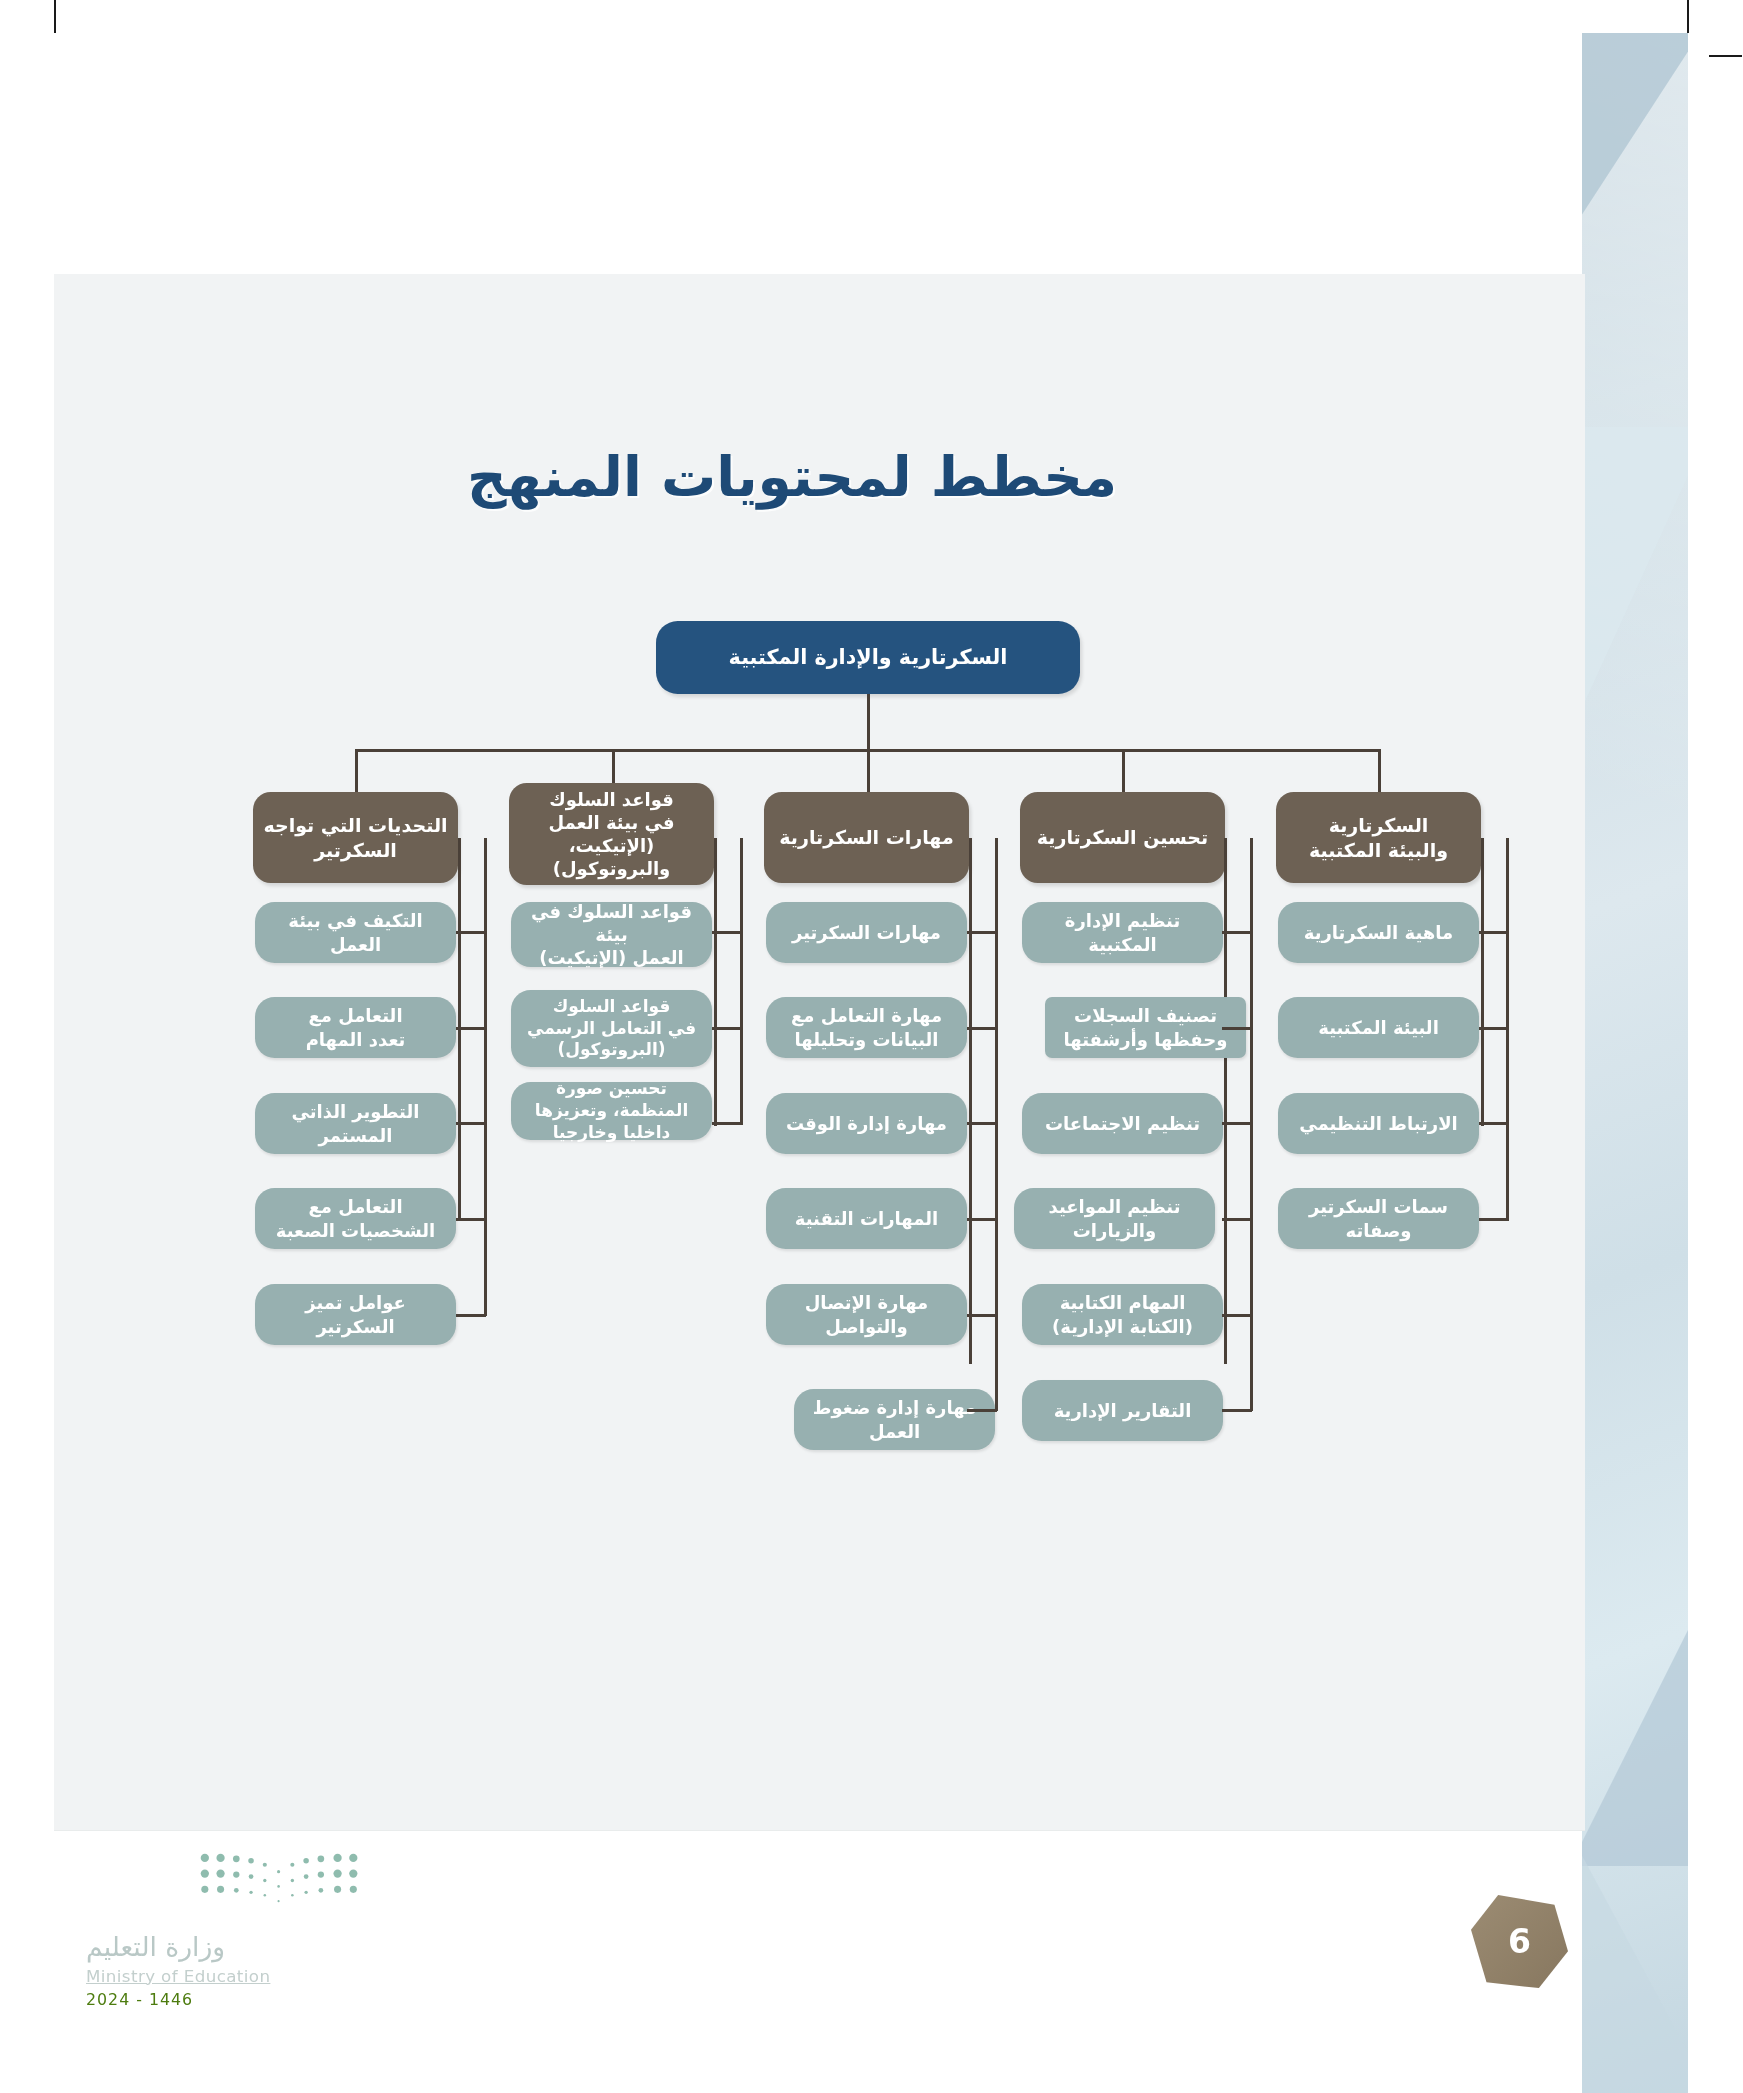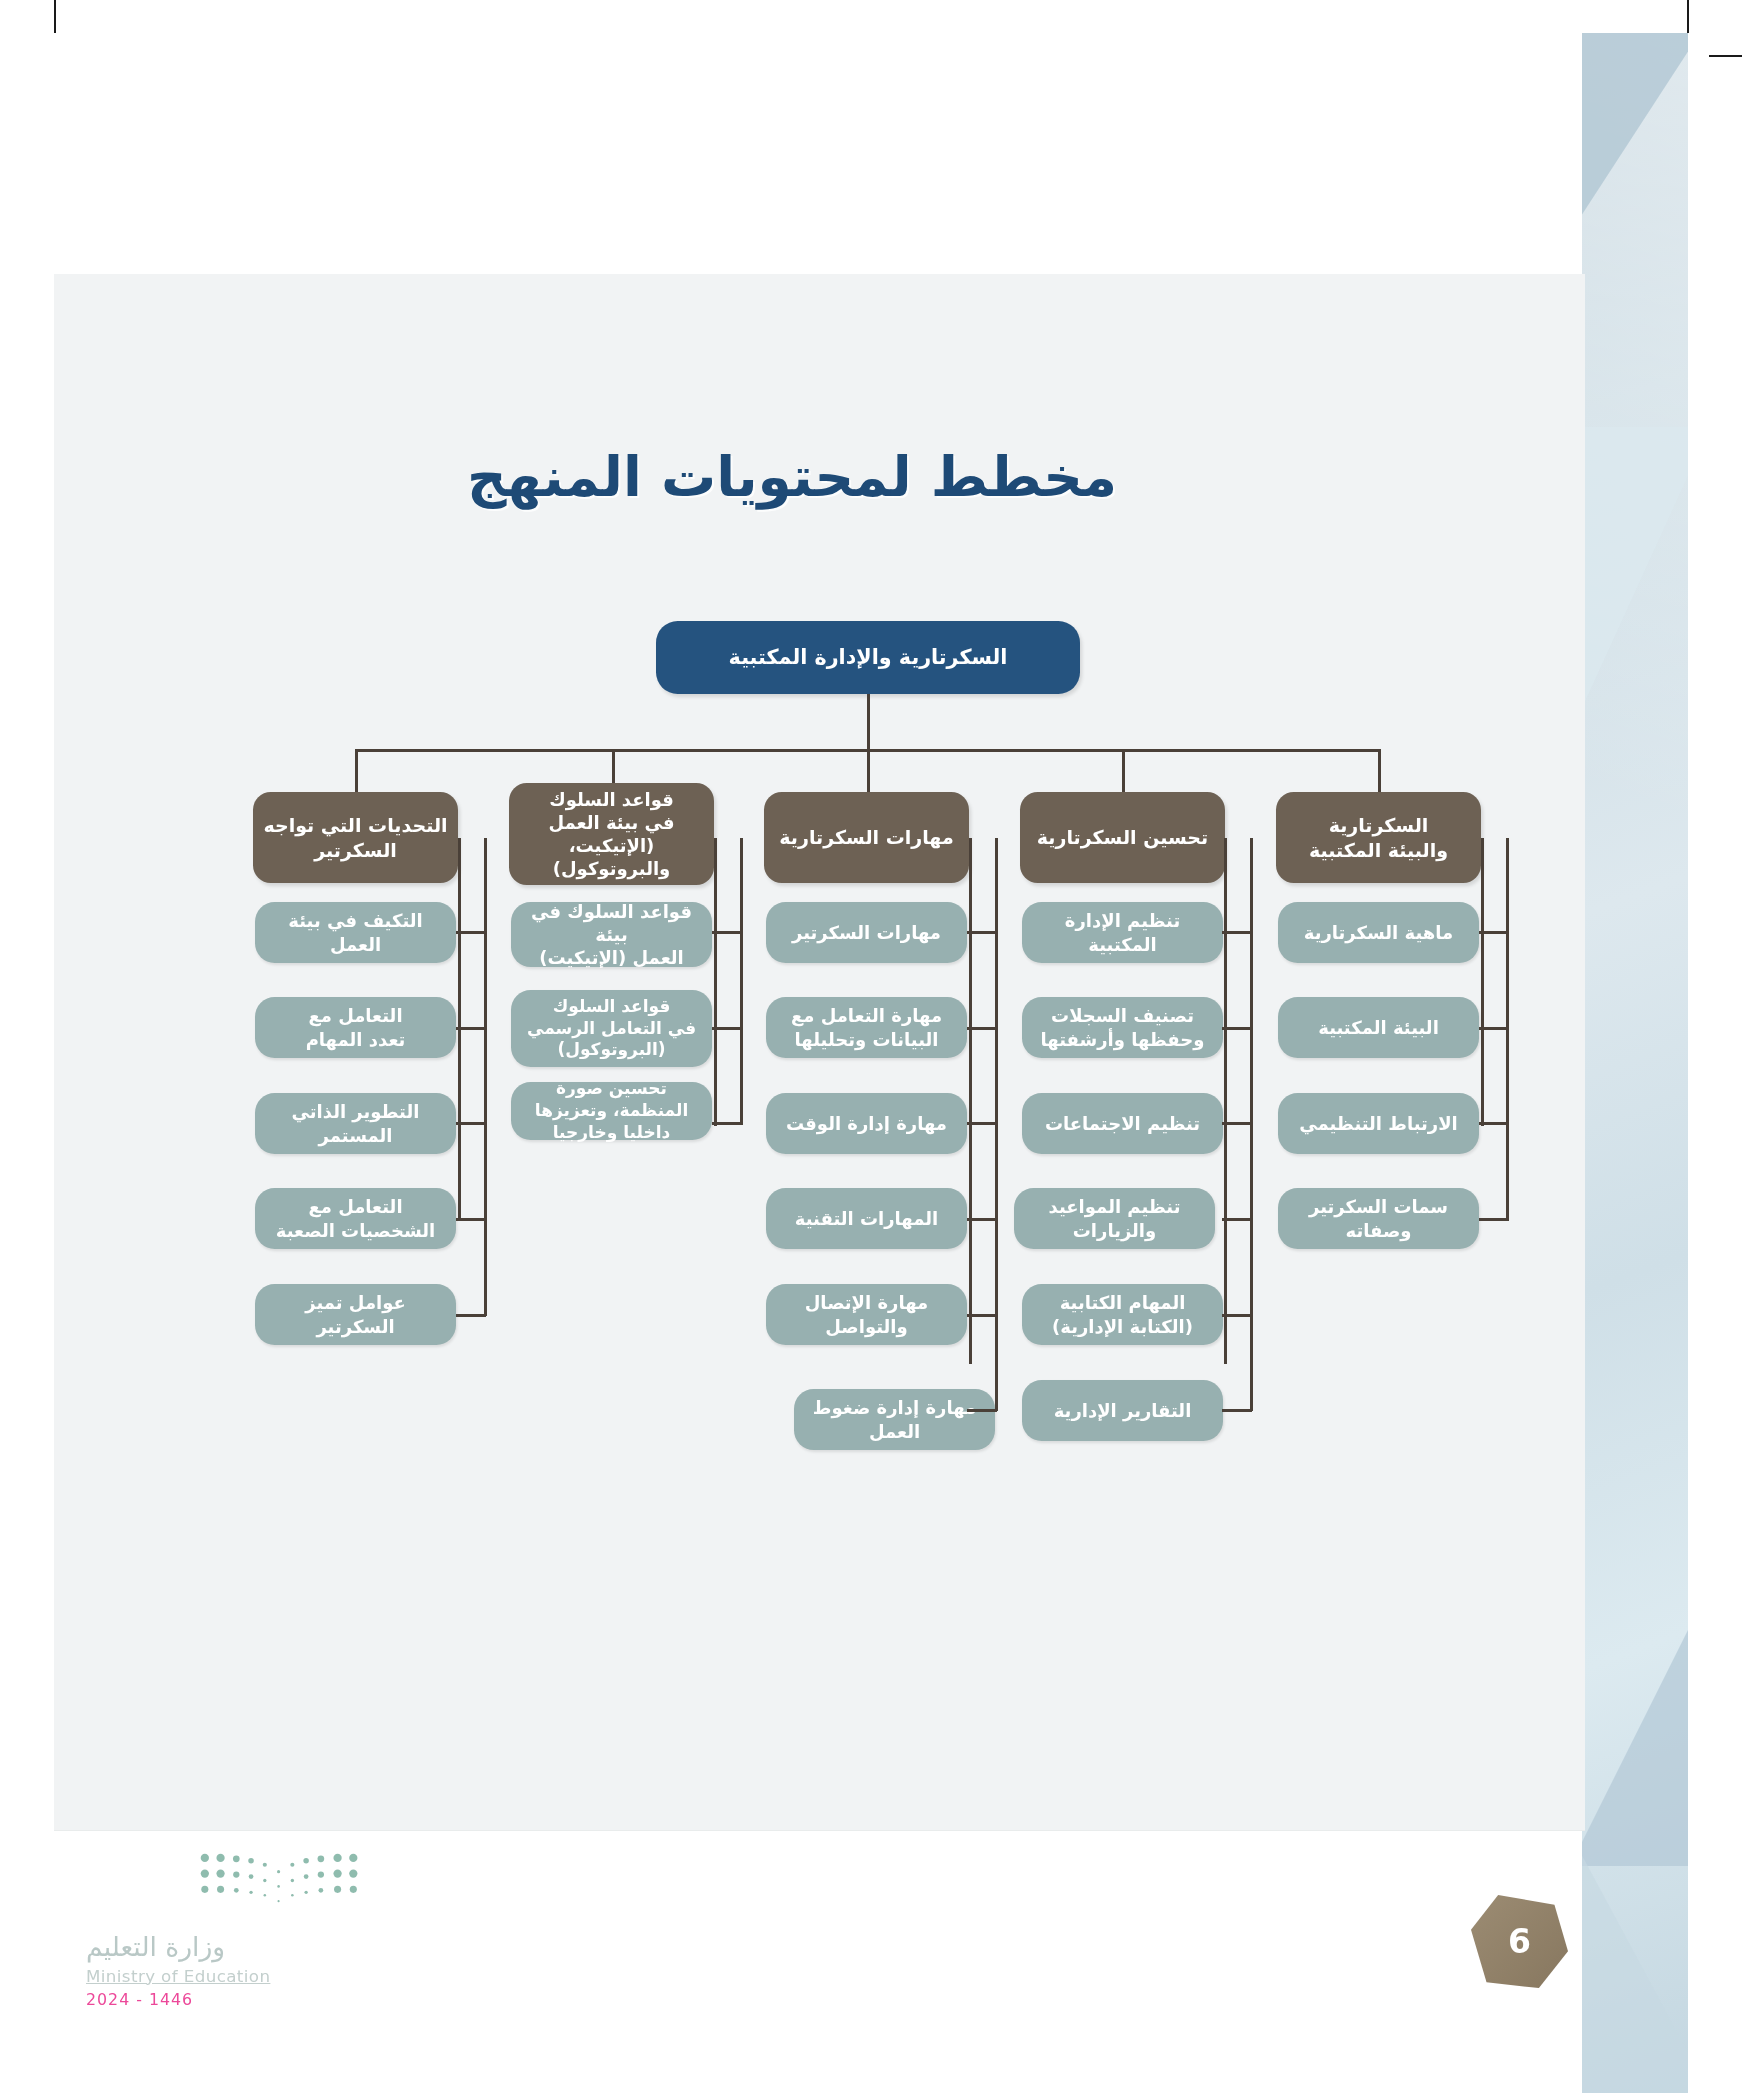--- a/index.html
+++ b/index.html
@@ -182,21 +182,21 @@
     font-size: 16.7px;
     color: #c3cfcd;
     letter-spacing: 0.4px;
     direction: ltr;
     text-align: left;
     text-decoration: underline;
   }
   .logo-year {
     margin-top: 3.9px;
     font-size: 15.8px;
-    color: #ec4899;
+    color: #4d7c0f;
     letter-spacing: 1px;
     direction: ltr;
     text-align: left;
   }
 
   .footer-rule {
     position: absolute;
     left: 55px;
     right: 158px;
     top: 1830px;
@@ -273,21 +273,21 @@
     <div class="line line-h" style="left:1480px; top:597px; width:29.6px;"></div>
     <div class="line line-v" style="left:1507px; top:217px; height:382px;"></div>
 
     <div class="node node-head" style="left:1021px; top:171px;">تحسين السكرتارية</div>
     <div class="line line-v" style="left:1225px; top:217px; height:526px;"></div>
 
     <div class="node node-leaf" style="left:1023px; top:281px;">تنظيم الإدارة
 المكتبية</div>
     <div class="line line-h" style="left:1223px; top:310px; width:29.6px;"></div>
 
-    <div class="node node-leaf" style="left:1023px; top:376px;">تصنيف السجلات
+    <div class="node node-leaf" style="left:1046px; top:376px;border-radius:7px;">تصنيف السجلات
 وحفظها وأرشفتها</div>
     <div class="line line-h" style="left:1223px; top:406px; width:29.6px;"></div>
 
     <div class="node node-leaf" style="left:1023px; top:472px;">تنظيم الاجتماعات</div>
     <div class="line line-h" style="left:1223px; top:501px; width:29.6px;"></div>
 
     <div class="node node-leaf" style="left:1015px; top:567px;text-align:center;">تنظيم المواعيد
 والزيارات</div>
     <div class="line line-h" style="left:1223px; top:597px; width:29.6px;"></div>
 

